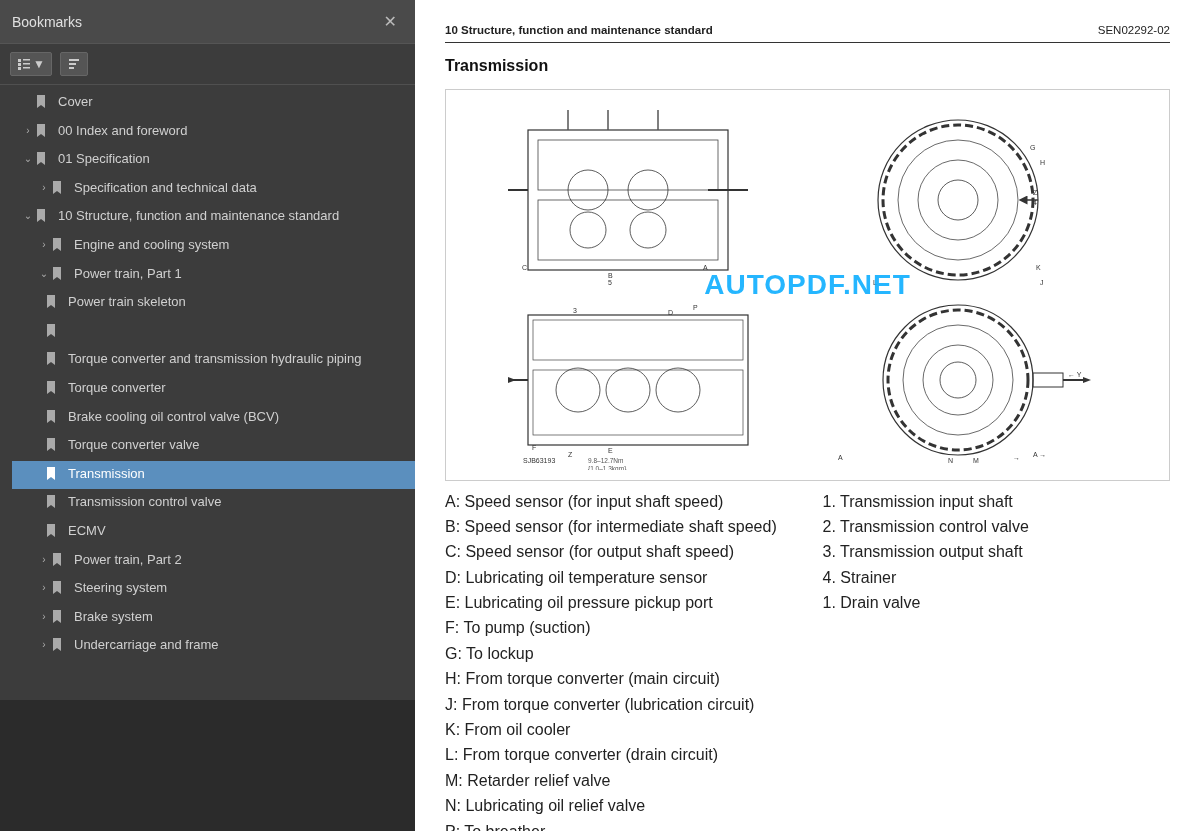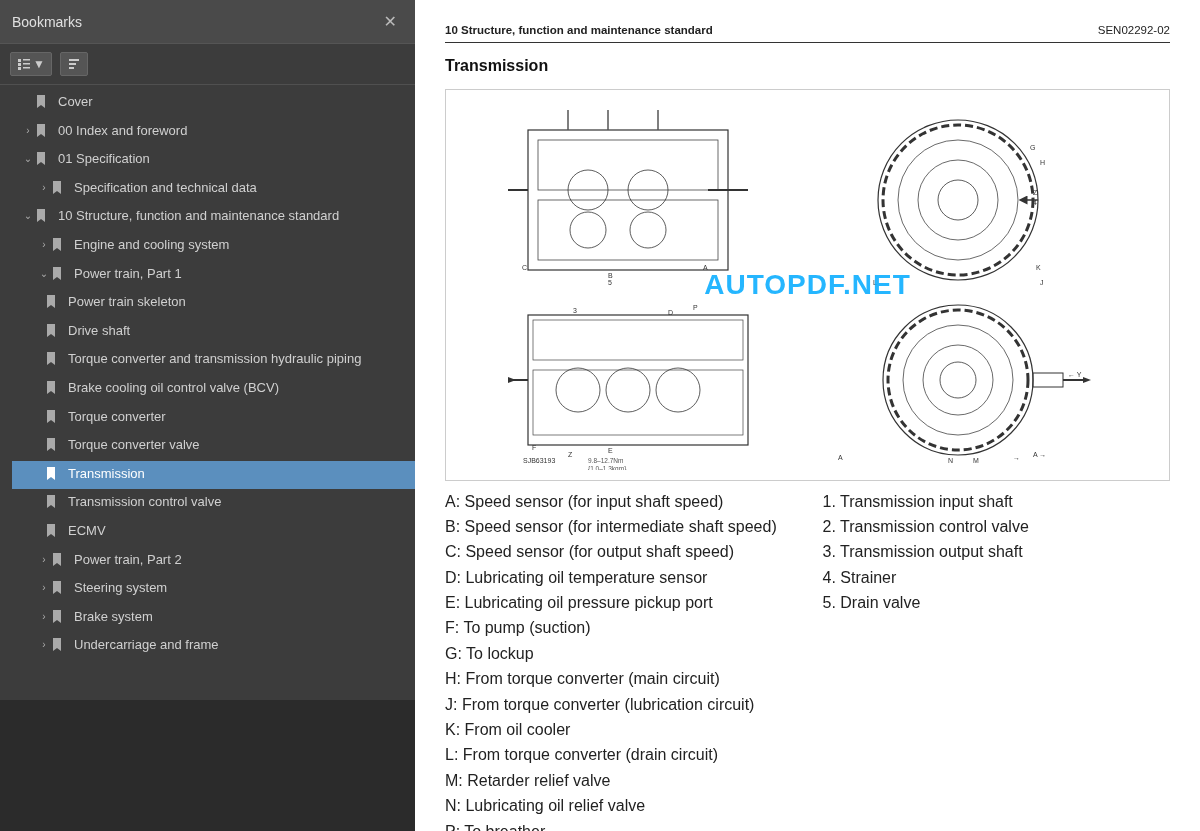--- a/index.html
+++ b/index.html
@@ -275,42 +275,41 @@
         <span class="bookmark-icon"><svg width="10" height="13" viewBox="0 0 10 13" fill="currentColor">
             <path d="M1 0h8v13l-4-3-4 3V0z"></path>
           </svg></span>
         <span class="label">Power train skeleton</span>
       </div>
       <div class="tree-item indent-2">
         <span class="arrow"></span>
         <span class="bookmark-icon"><svg width="10" height="13" viewBox="0 0 10 13" fill="currentColor">
             <path d="M1 0h8v13l-4-3-4 3V0z"></path>
           </svg></span>
-        <span class="label">Drive shaft</span>
       </div>
       <div class="tree-item indent-2">
         <span class="arrow"></span>
         <span class="bookmark-icon"><svg width="10" height="13" viewBox="0 0 10 13" fill="currentColor">
             <path d="M1 0h8v13l-4-3-4 3V0z"></path>
           </svg></span>
         <span class="label">Torque converter and transmission hydraulic piping</span>
       </div>
       <div class="tree-item indent-2">
         <span class="arrow"></span>
         <span class="bookmark-icon"><svg width="10" height="13" viewBox="0 0 10 13" fill="currentColor">
             <path d="M1 0h8v13l-4-3-4 3V0z"></path>
           </svg></span>
+        <span class="label">Torque converter</span>
+      </div>
+      <div class="tree-item indent-2">
+        <span class="arrow"></span>
+        <span class="bookmark-icon"><svg width="10" height="13" viewBox="0 0 10 13" fill="currentColor">
+            <path d="M1 0h8v13l-4-3-4 3V0z"></path>
+          </svg></span>
         <span class="label">Brake cooling oil control valve (BCV)</span>
-      </div>
-      <div class="tree-item indent-2">
-        <span class="arrow"></span>
-        <span class="bookmark-icon"><svg width="10" height="13" viewBox="0 0 10 13" fill="currentColor">
-            <path d="M1 0h8v13l-4-3-4 3V0z"></path>
-          </svg></span>
-        <span class="label">Torque converter</span>
       </div>
       <div class="tree-item indent-2">
         <span class="arrow"></span>
         <span class="bookmark-icon"><svg width="10" height="13" viewBox="0 0 10 13" fill="currentColor">
             <path d="M1 0h8v13l-4-3-4 3V0z"></path>
           </svg></span>
         <span class="label">Torque converter valve</span>
       </div>
       <div class="tree-item indent-2 active">
         <span class="arrow"></span>
@@ -488,21 +487,21 @@
           <div class="legend-item">L:  From torque converter (drain circuit)</div>
           <div class="legend-item">M:  Retarder relief valve</div>
           <div class="legend-item">N:  Lubricating oil relief valve</div>
           <div class="legend-item">P:  To breather</div>
         </div>
         <div style="display: flex; flex-direction: column;">
           <div class="legend-item">1.  Transmission input shaft</div>
           <div class="legend-item">2.  Transmission control valve</div>
           <div class="legend-item">3.  Transmission output shaft</div>
           <div class="legend-item">4.  Strainer</div>
-          <div class="legend-item">5.  Drain valve</div>
+          <div class="legend-item">1.  Drain valve</div>
         </div>
       </div>
 
     <div class="doc-footer">
       <span class="doc-footer-model">HD465-7R, HD605-7R</span>
       <span class="doc-footer-page">19</span>
     </div>
   </div>
 </div>
 

